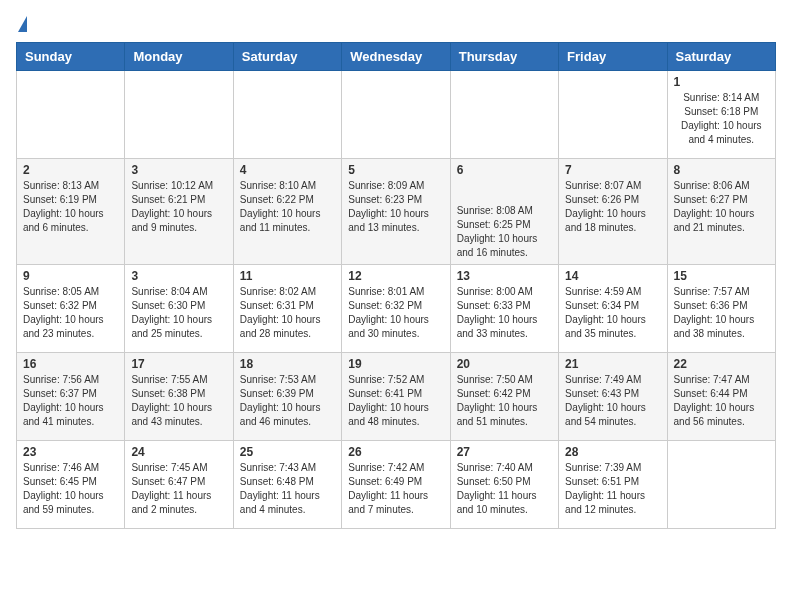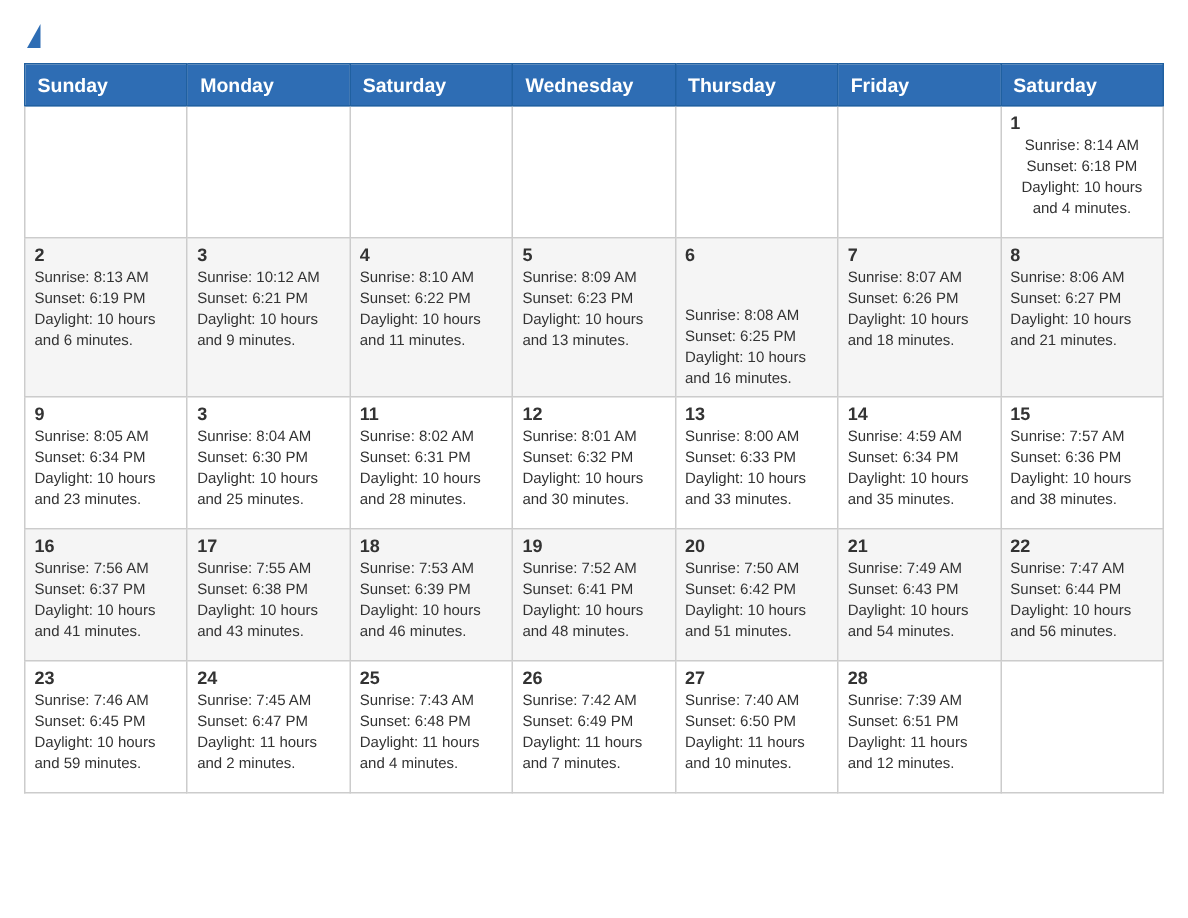--- a/index.html
+++ b/index.html
@@ -175,21 +175,21 @@
           <span class="day-number">8</span>
           <div class="day-info" style="white-space: pre-line;">Sunrise: 8:06 AM
 Sunset: 6:27 PM
 Daylight: 10 hours and 21 minutes.</div>
         </td>
       </tr>
       <tr class="week-row">
         <td>
           <span class="day-number">9</span>
           <div class="day-info" style="white-space: pre-line;">Sunrise: 8:05 AM
-Sunset: 6:34 PM
+Sunset: 6:32 PM
 Daylight: 10 hours and 23 minutes.</div>
         </td>
         <td>
           <span class="day-number">3</span>
           <div class="day-info" style="white-space: pre-line;">Sunrise: 8:04 AM
 Sunset: 6:30 PM
 Daylight: 10 hours and 25 minutes.</div>
         </td>
         <td>
           <span class="day-number">11</span>

